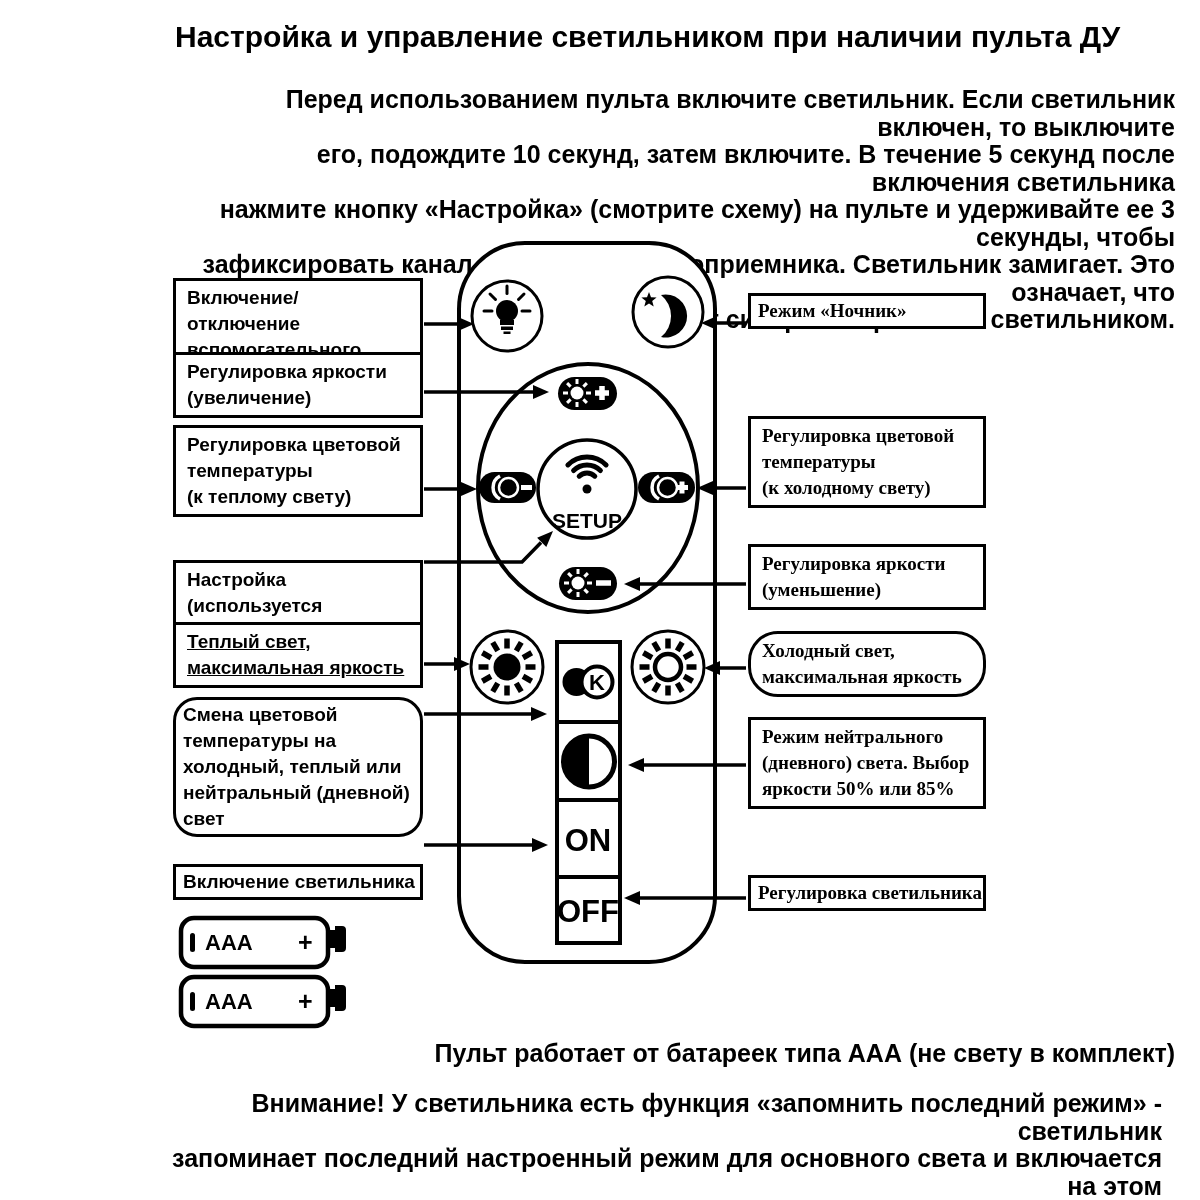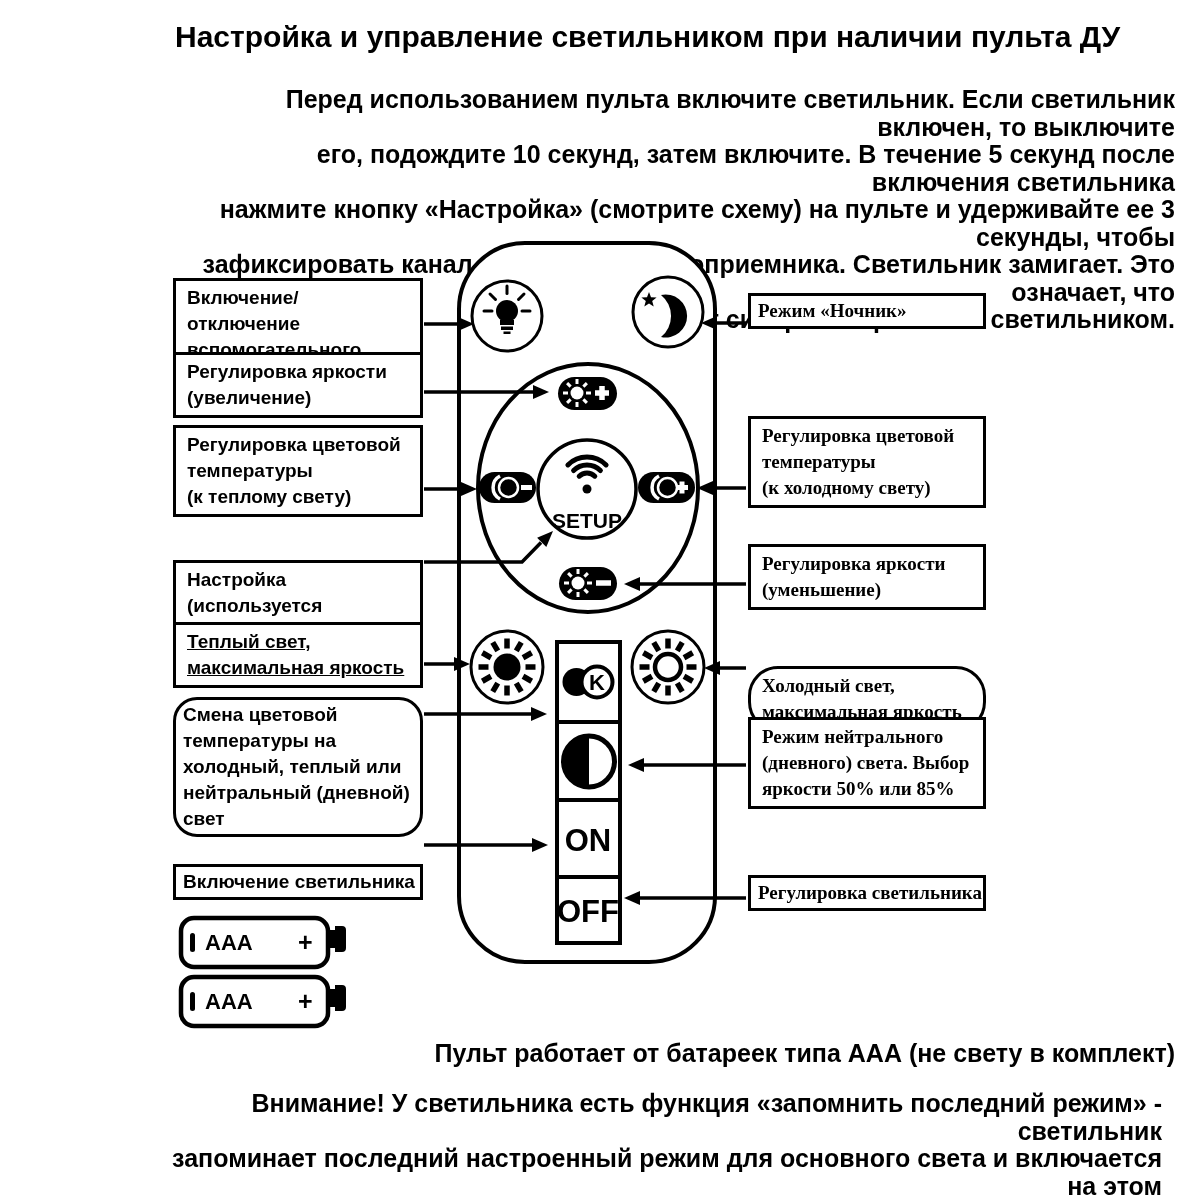--- a/index.html
+++ b/index.html
@@ -62,21 +62,21 @@
 нейтральный (дневной)
 свет</div>
 <div class="callout c-left single" style="top:840px;margin-top:24px;">Включение светильника</div>
 
 <div class="callout c-right single" style="top:293px;">Режим «Ночник»</div>
 <div class="callout c-right" style="top:416px;">Регулировка цветовой
 температуры
 (к холодному свету)</div>
 <div class="callout c-right" style="top:544px;">Регулировка яркости
 (уменьшение)</div>
-<div class="callout c-right" style="top:666px;border-radius:30px;">Холодный свет,
+<div class="callout c-right" style="top:631px;border-radius:30px;">Холодный свет,
 максимальная яркость</div>
 <div class="callout c-right" style="top:717px;">Режим нейтрального
 (дневного) света. Выбор
 яркости 50% или 85%</div>
 <div class="callout c-right single" style="top:875px;">Регулировка светильника</div>
 
 <svg id="diagram-svg" width="1200" height="1200" viewBox="0 0 1200 1200">
 
   <rect x="459" y="243" width="256" height="719" rx="66" fill="#fff" stroke="#000" stroke-width="4"></rect>
 

